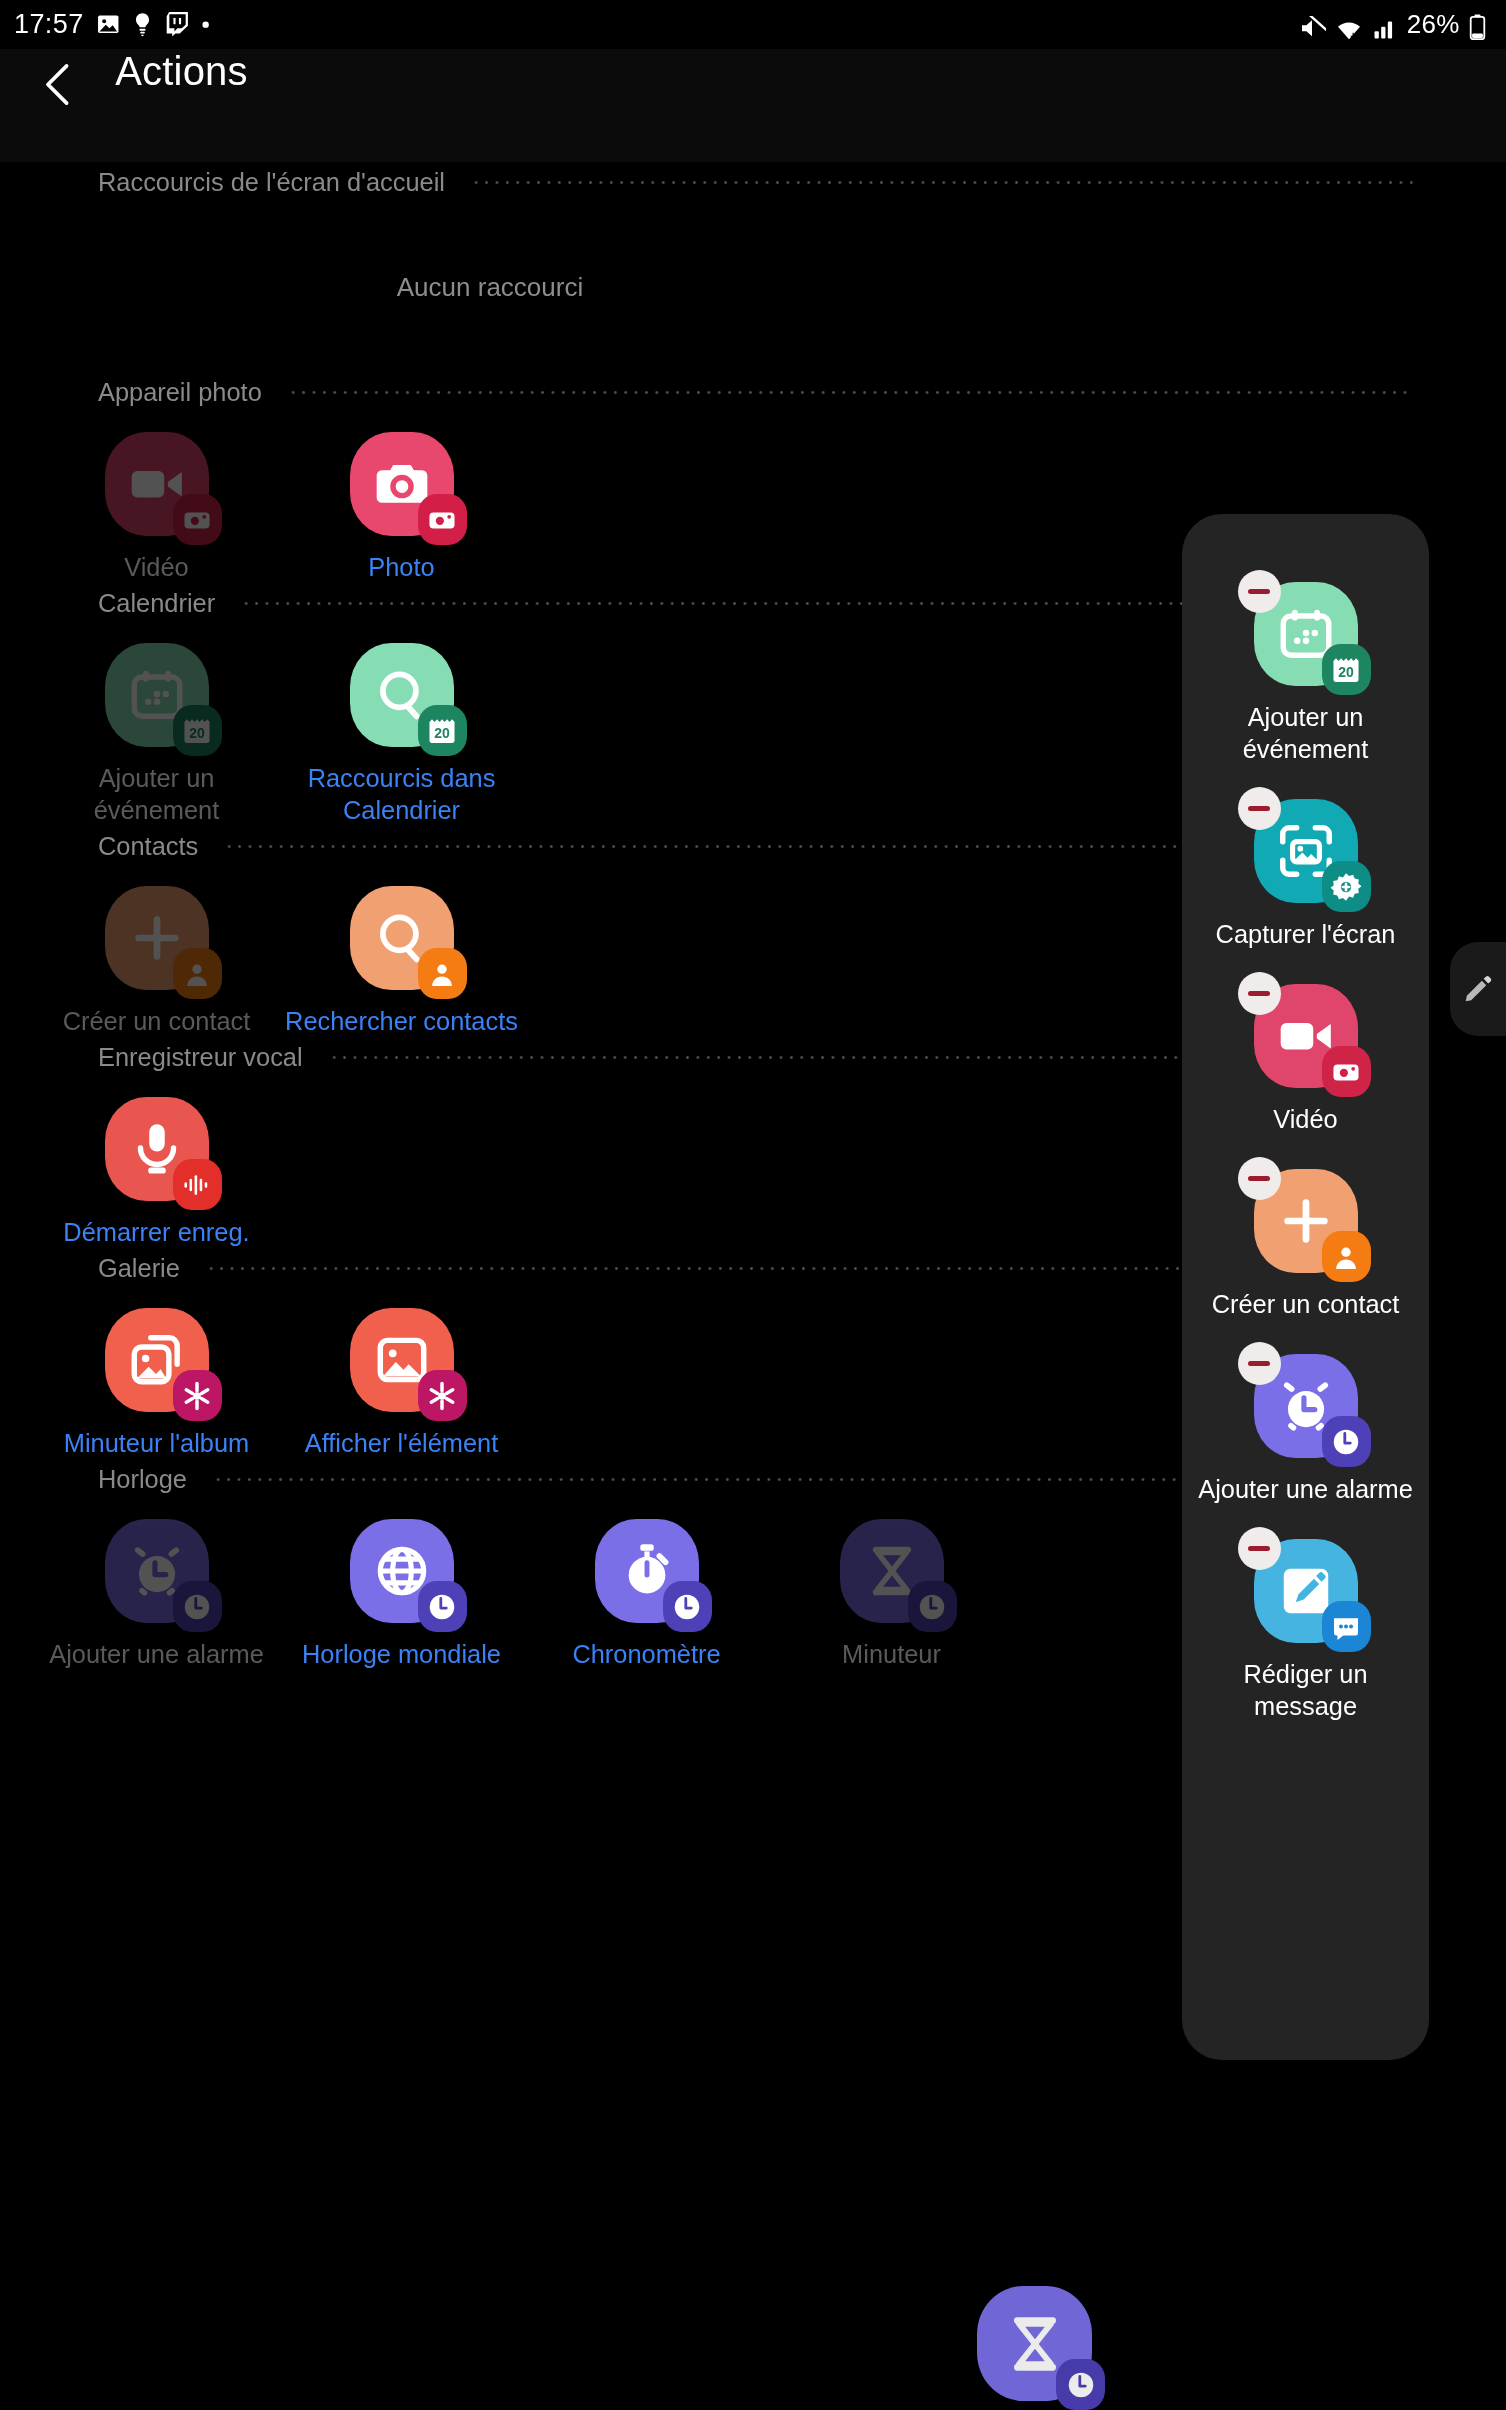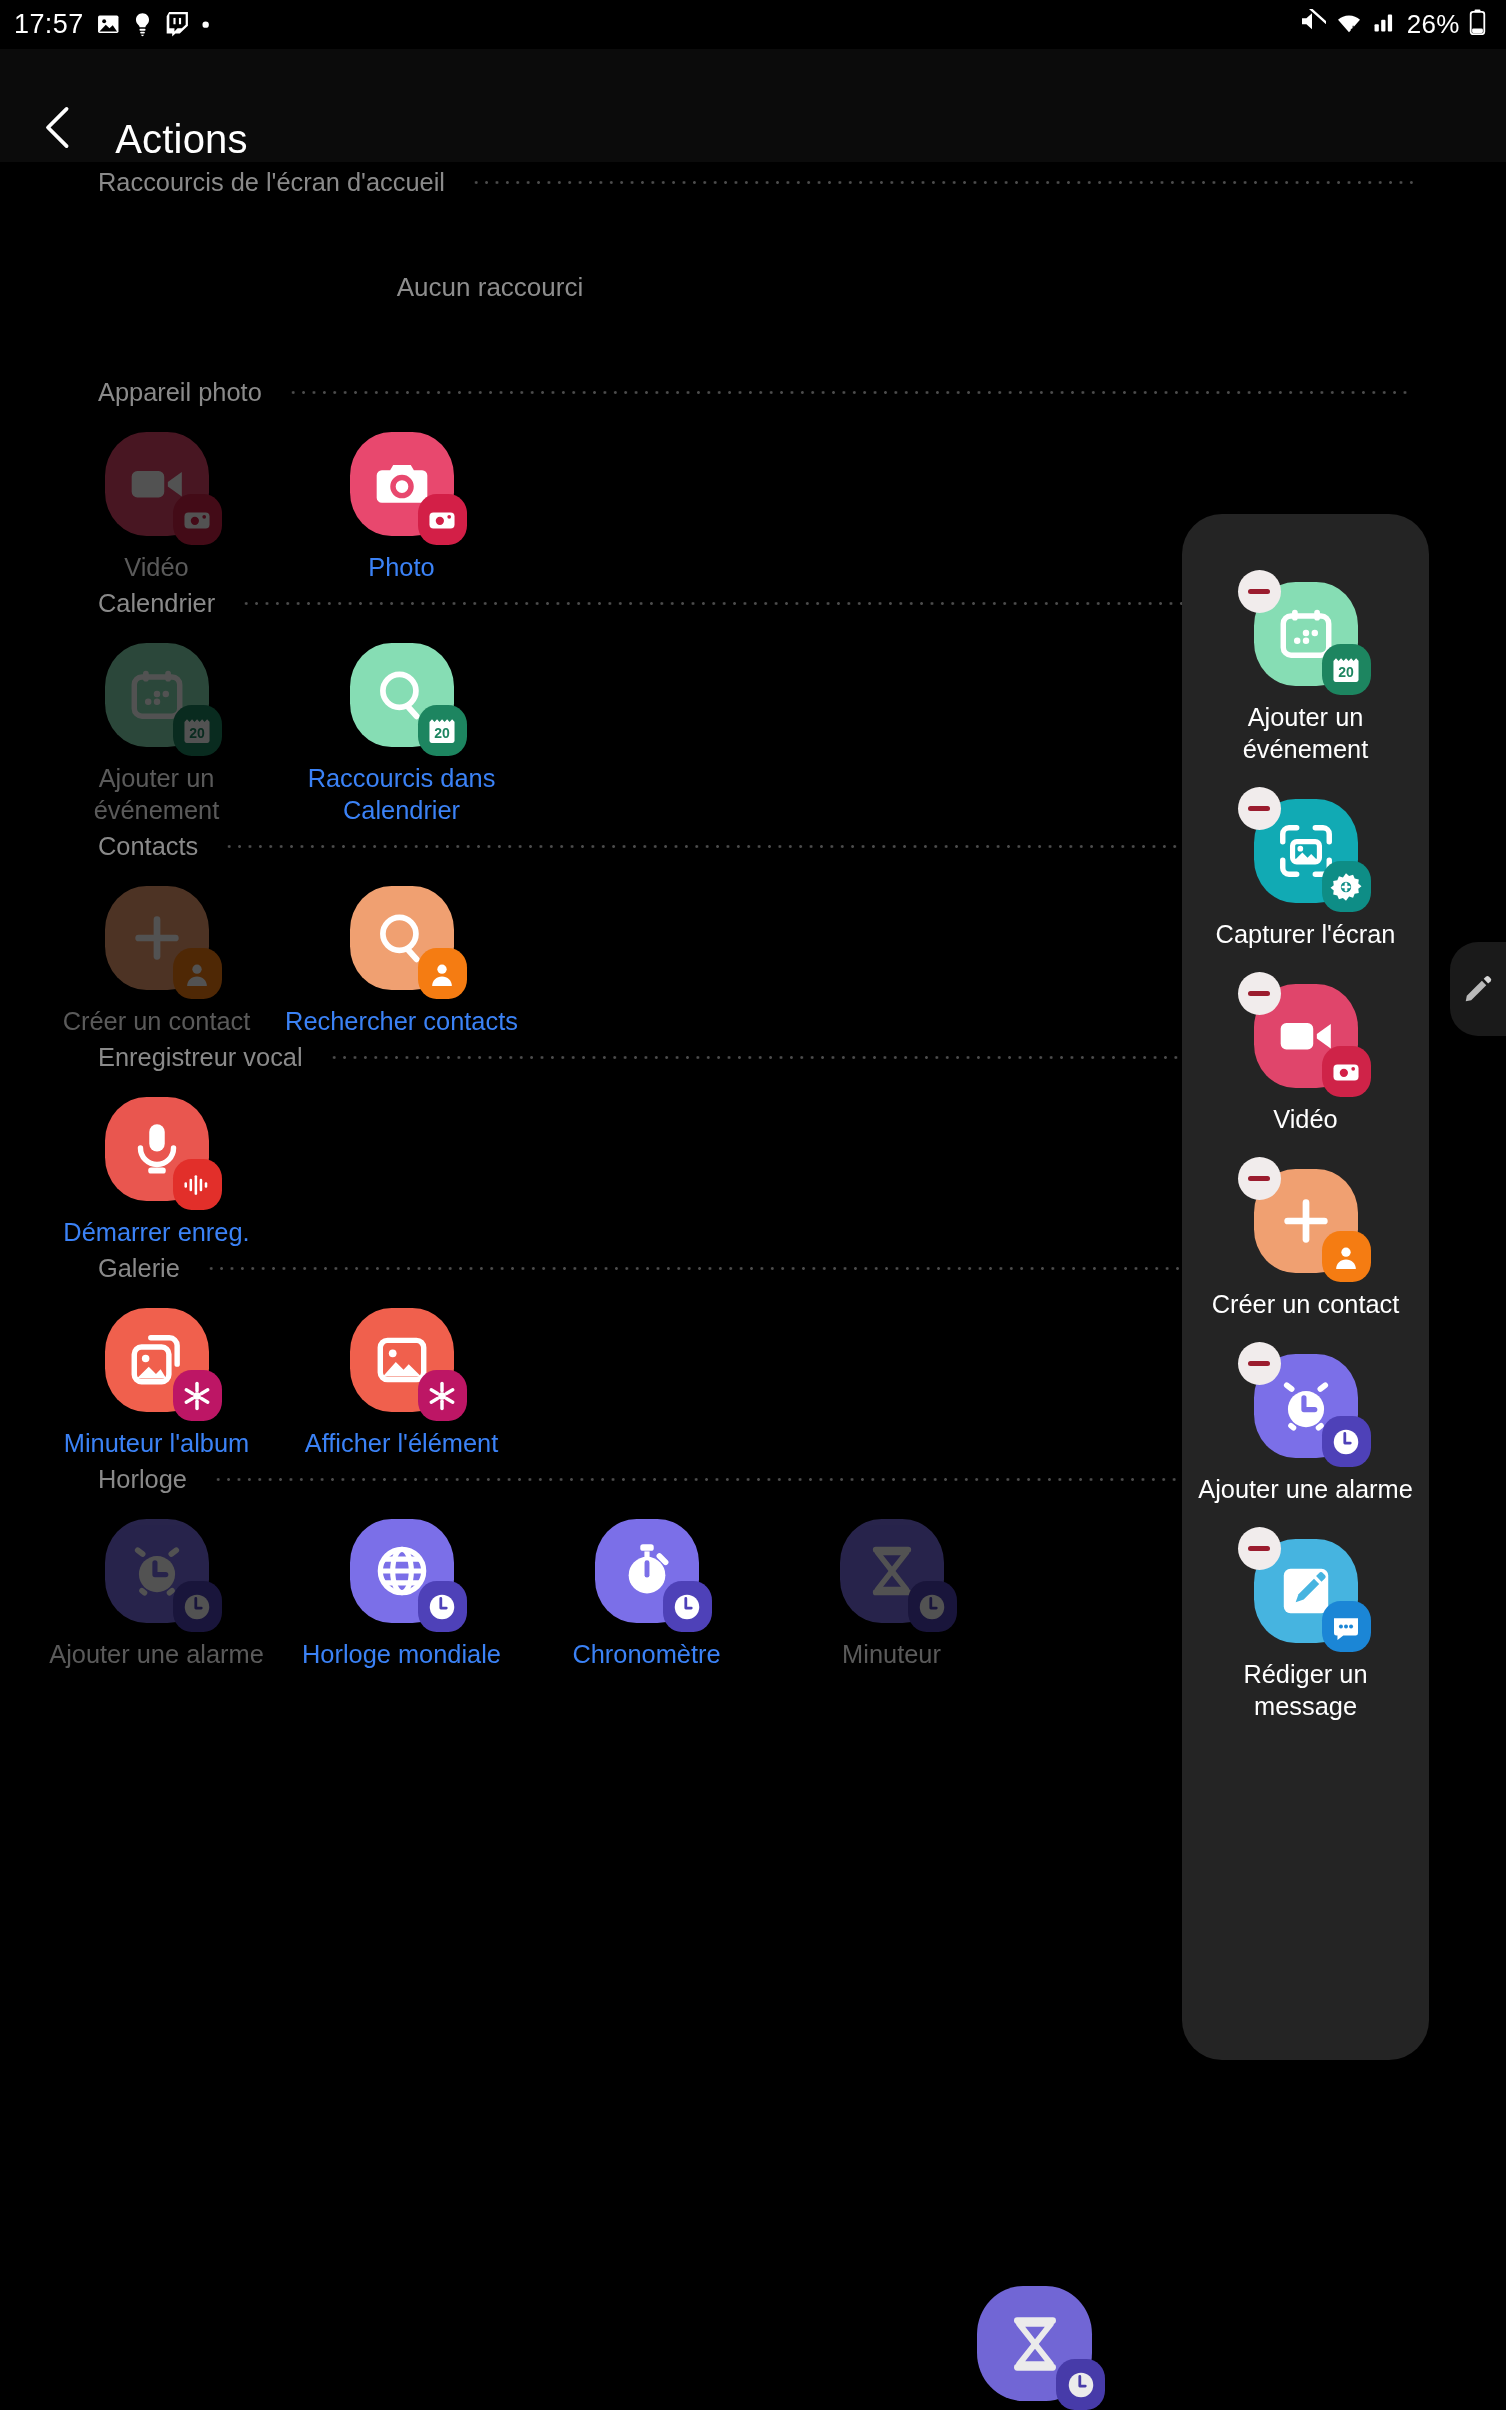--- a/index.html
+++ b/index.html
@@ -10,29 +10,29 @@
     overflow:hidden;
   }
   #screen { position:relative; width:1507px; height:2411px; background:#000; }
 
   
   #statusbar{
     position:absolute; left:0; top:0; width:1507px; height:49px;
     display:flex; align-items:center; color:#fff;
   }
   .sb-left{ display:flex; align-items:center; gap:12.2px; margin-left:14px;}
-  .sb-right{ display:flex; align-items:flex-start; gap:9.4px; margin-left:auto; margin-right:21px;}
+  .sb-right{ display:flex; align-items:flex-end; gap:9.4px; margin-left:auto; margin-right:21px;}
   .sb-time{ font-size:27px; letter-spacing:0.4px; color:#fff;}
   .sb-pct{ font-size:26px; color:#fff; letter-spacing:0.3px;}
   .sb-ico{ display:block; }
 
   
   #appbar{
     position:absolute; left:0; top:49px; width:1507px; height:113px;
-    display:flex; align-items:flex-end; background:#0b0b0b;
+    display:flex; align-items:flex-start; background:#0b0b0b;
   }
   #back-btn{
     width:70px; height:70px; margin-left:22.6px;
     display:flex; align-items:center; justify-content:center; cursor:pointer;
   }
   #appbar .title{ font-size:40px; color:#fff; margin-left:22.6px; letter-spacing:0.2px;}
 
   
   #content{
     position:absolute; left:0; top:162px; width:1507px; height:2249px;

